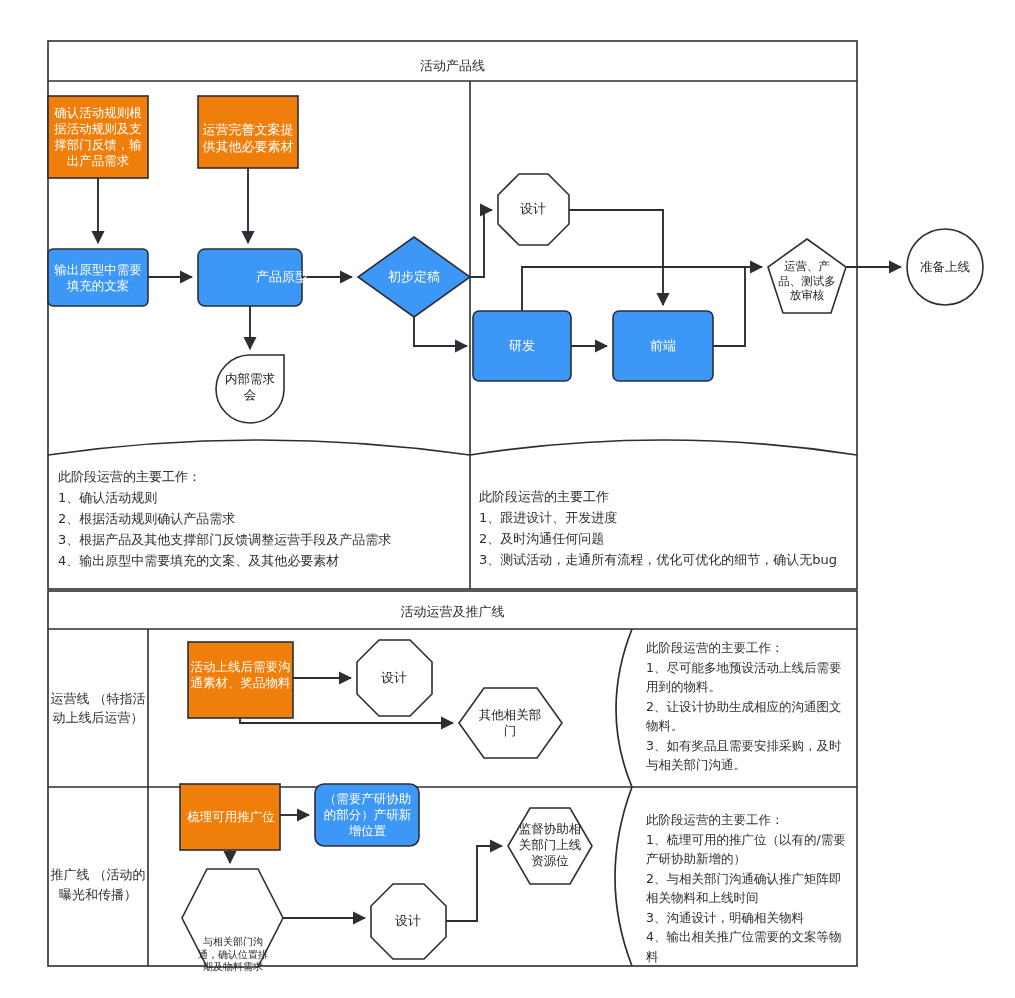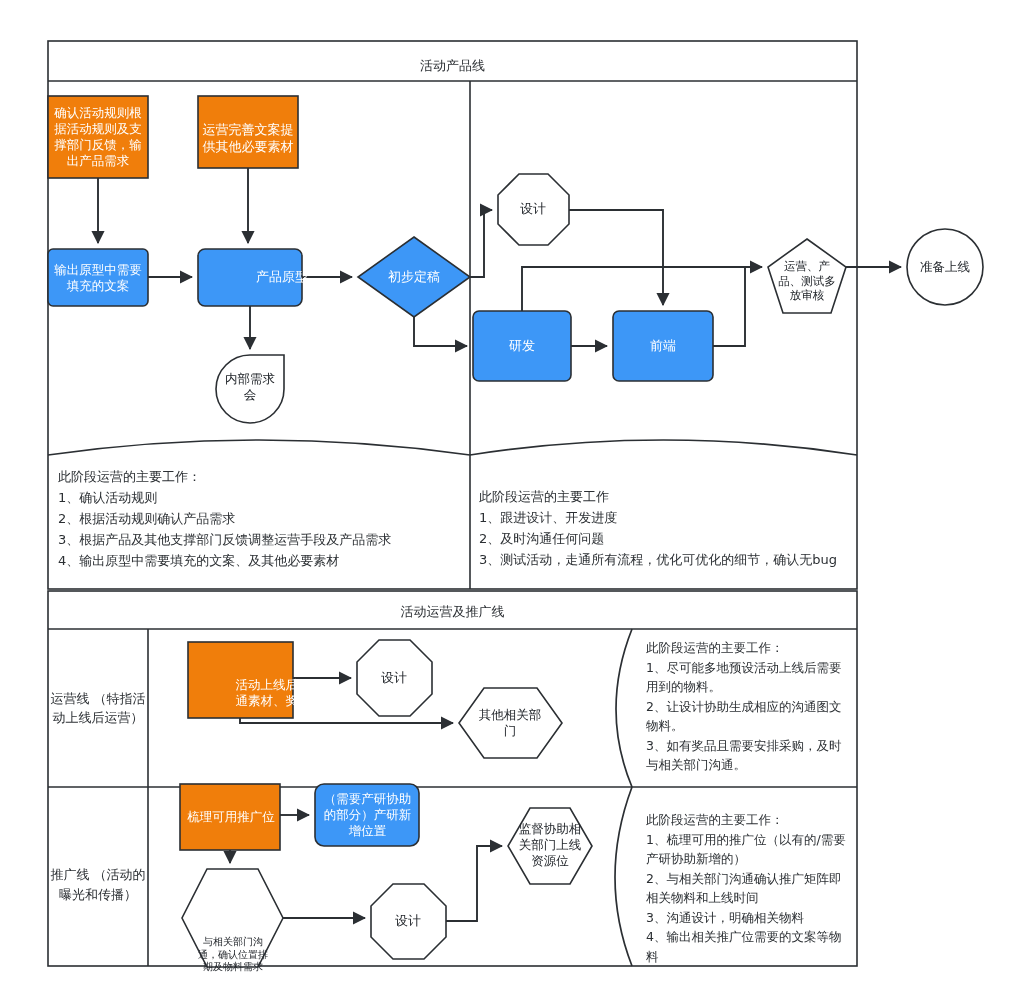--- a/index.html
+++ b/index.html
@@ -140,21 +140,21 @@
   <div class="notes" style="left:58px;top:466px;width:404px;">此阶段运营的主要工作：
 1、确认活动规则
 2、根据活动规则确认产品需求
 3、根据产品及其他支撑部门反馈调整运营手段及产品需求
 4、输出原型中需要填充的文案、及其他必要素材</div>
   <div class="notes" style="left:479px;top:486px;width:372px;">此阶段运营的主要工作
 1、跟进设计、开发进度
 2、及时沟通任何问题
 3、测试活动，走通所有流程，优化可优化的细节，确认无bug</div>
 
-  <div class="nodetext white" style="left:190px;top:656px;width:101px;height:74px;font-size:12.5px;padding-left:45px;">活动上线后需要沟通素材、奖品物料</div>
+  <div class="nodetext white" style="left:190px;top:638px;width:101px;height:74px;font-size:12.5px;">活动上线后需要沟通素材、奖品物料</div>
   <div class="nodetext dark" style="left:366px;top:667px;width:56px;height:22px;font-size:13px;">设计</div>
   <div class="nodetext dark" style="left:475px;top:702px;width:70px;height:42px;font-size:12.5px;">其他相关部门</div>
   <div class="notes-sm" style="left:646px;top:638px;width:200px;">此阶段运营的主要工作：
 1、尽可能多地预设活动上线后需要用到的物料。
 2、让设计协助生成相应的沟通图文物料。
 3、如有奖品且需要安排采购，及时与相关部门沟通。</div>
 
   <div class="nodetext white" style="left:184px;top:786px;width:94px;height:62px;font-size:12.5px;">梳理可用推广位</div>
   <div class="nodetext white" style="left:319px;top:786px;width:97px;height:58px;font-size:12.5px;">（需要产研协助的部分）产研新增位置</div>
   <div class="nodetext dark" style="left:197px;top:888px;width:72px;height:62px;font-size:10px;margin-top:36px;">与相关部门沟通，确认位置排期及物料需求</div>

